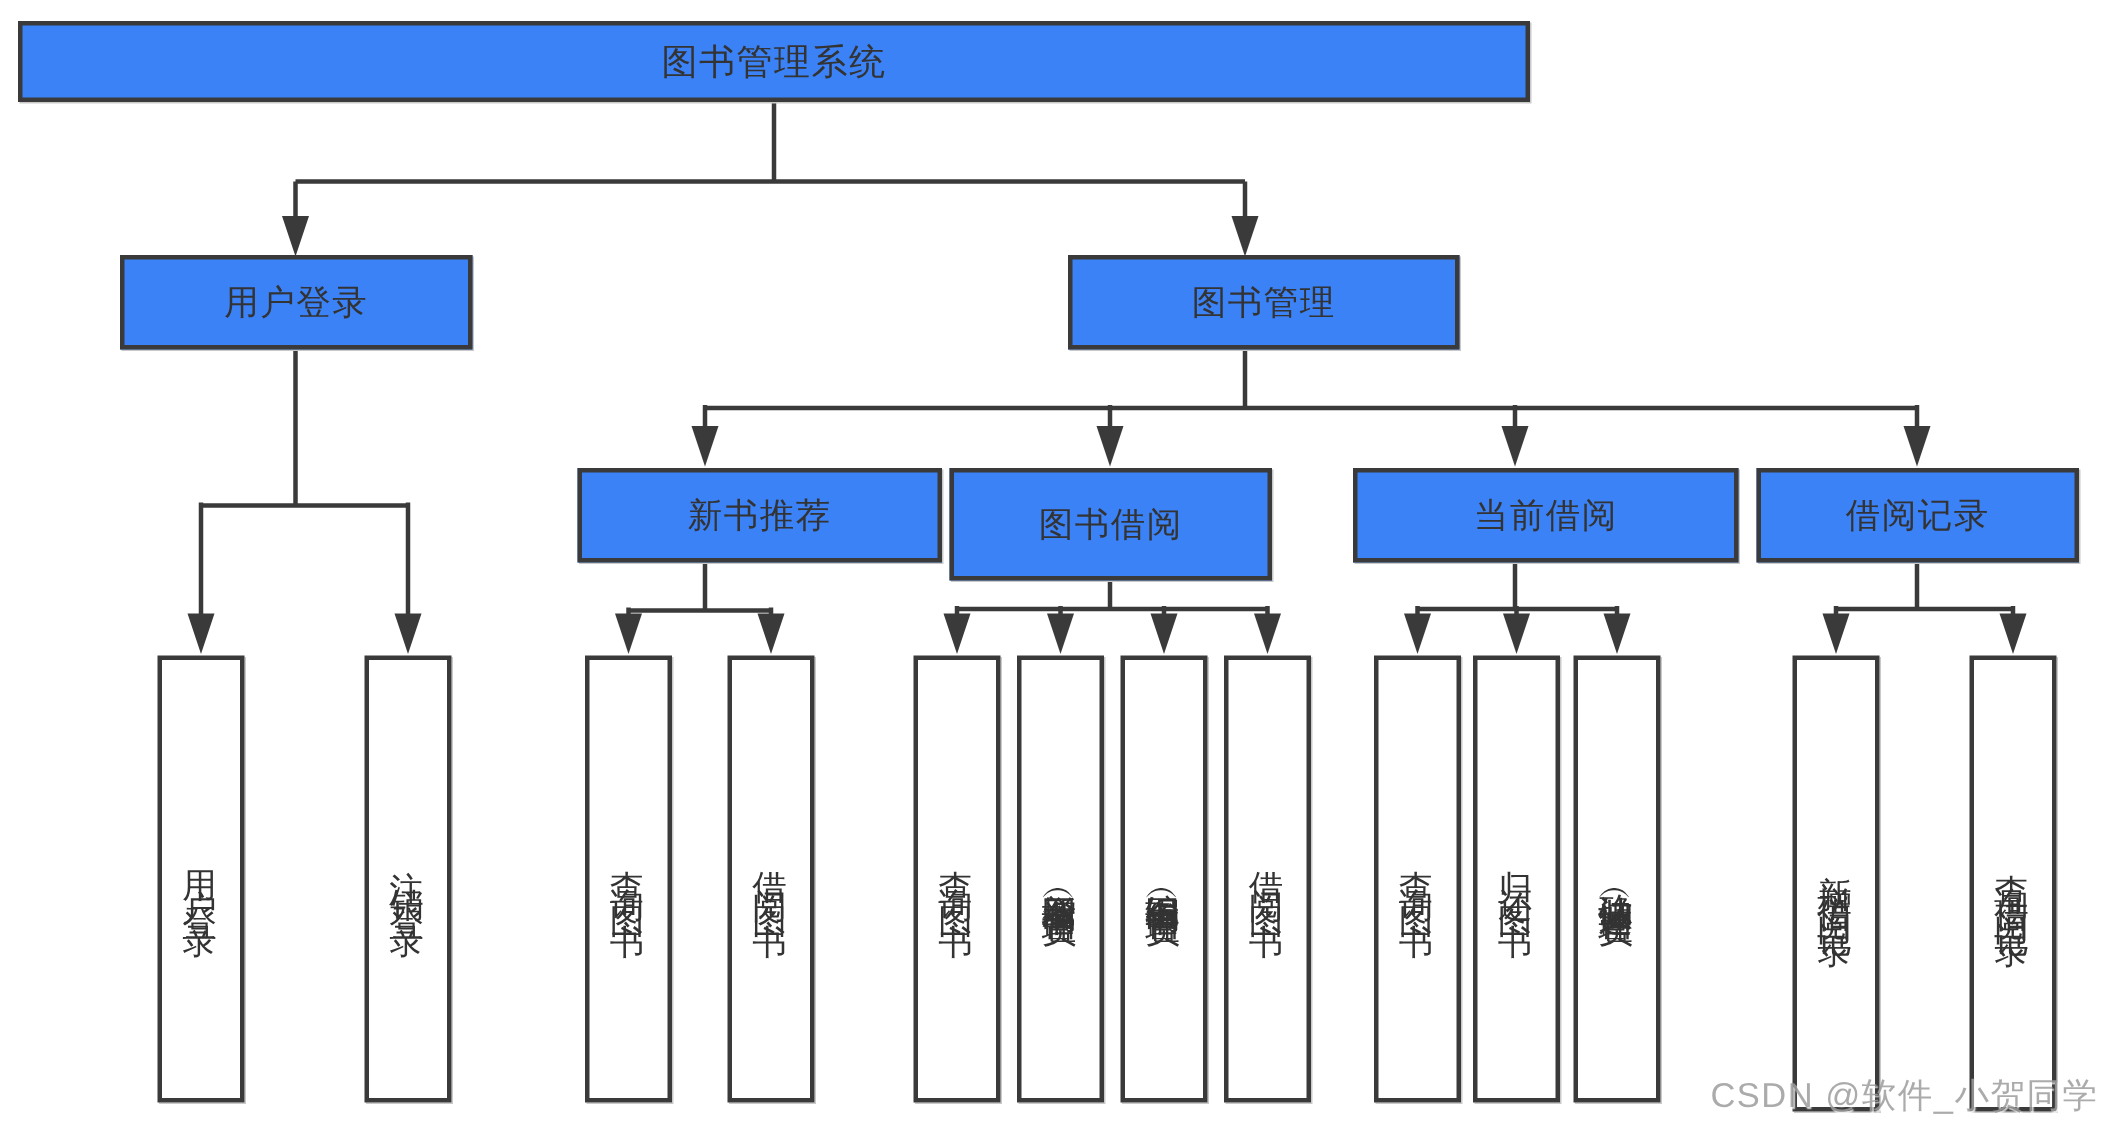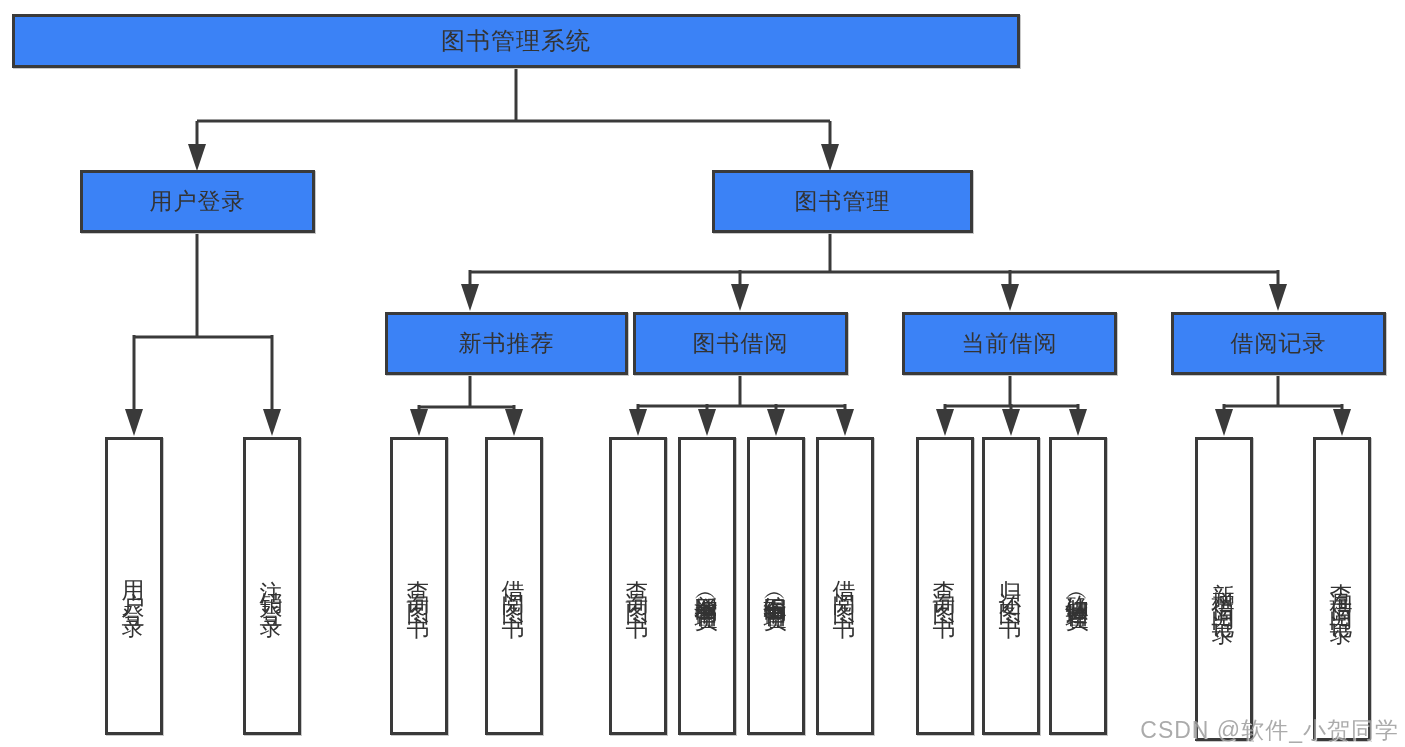--- a/index.html
+++ b/index.html
@@ -140,24 +140,24 @@
   <div class="node" style="left:80px; top:170px; width:235px; height:63px;">
     <span>用户登录</span>
   </div>
   <div class="node" style="left:712px; top:170px; width:261px; height:63px;">
     <span>图书管理</span>
   </div>
 
   <div class="node" style="left:344px; top:312px; width:243px; height:63px;margin-left:41px;">
     <span>新书推荐</span>
   </div>
-  <div class="node" style="left:633px; top:312px; width:215px; height:63px;">
+  <div class="node" style="left:633px; top:312px; width:215px; height:75px;">
     <span>图书借阅</span>
   </div>
-  <div class="node" style="left:902px; top:312px; width:215px; height:63px;">
+  <div class="node" style="left:902px; top:312px; width:257px; height:63px;">
     <span>当前借阅</span>
   </div>
   <div class="node" style="left:1171px; top:312px; width:215px; height:63px;">
     <span>借阅记录</span>
   </div>
 
   <div class="leaf ls-wide" style="left:105px; top:437px; width:58px; height:298px;">
     <span>用户登录</span>
   </div>
   <div class="leaf ls-wide" style="left:243px; top:437px; width:58px; height:298px;">

